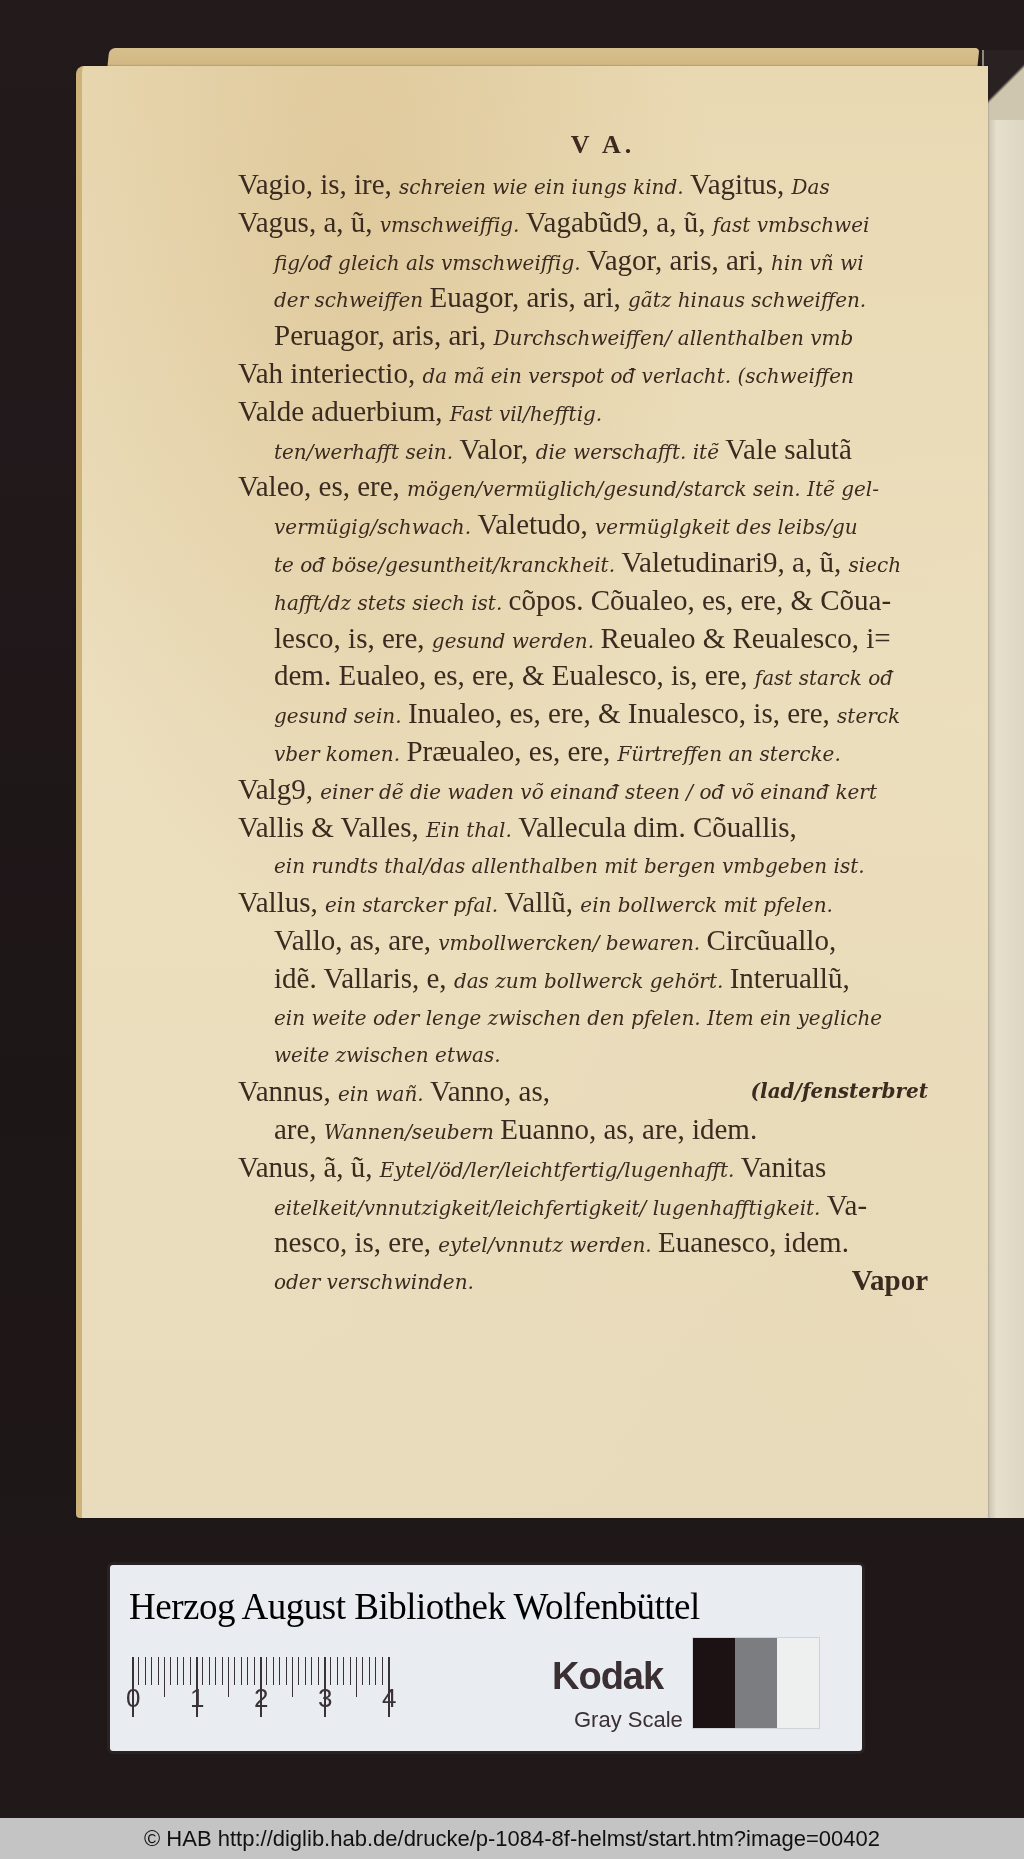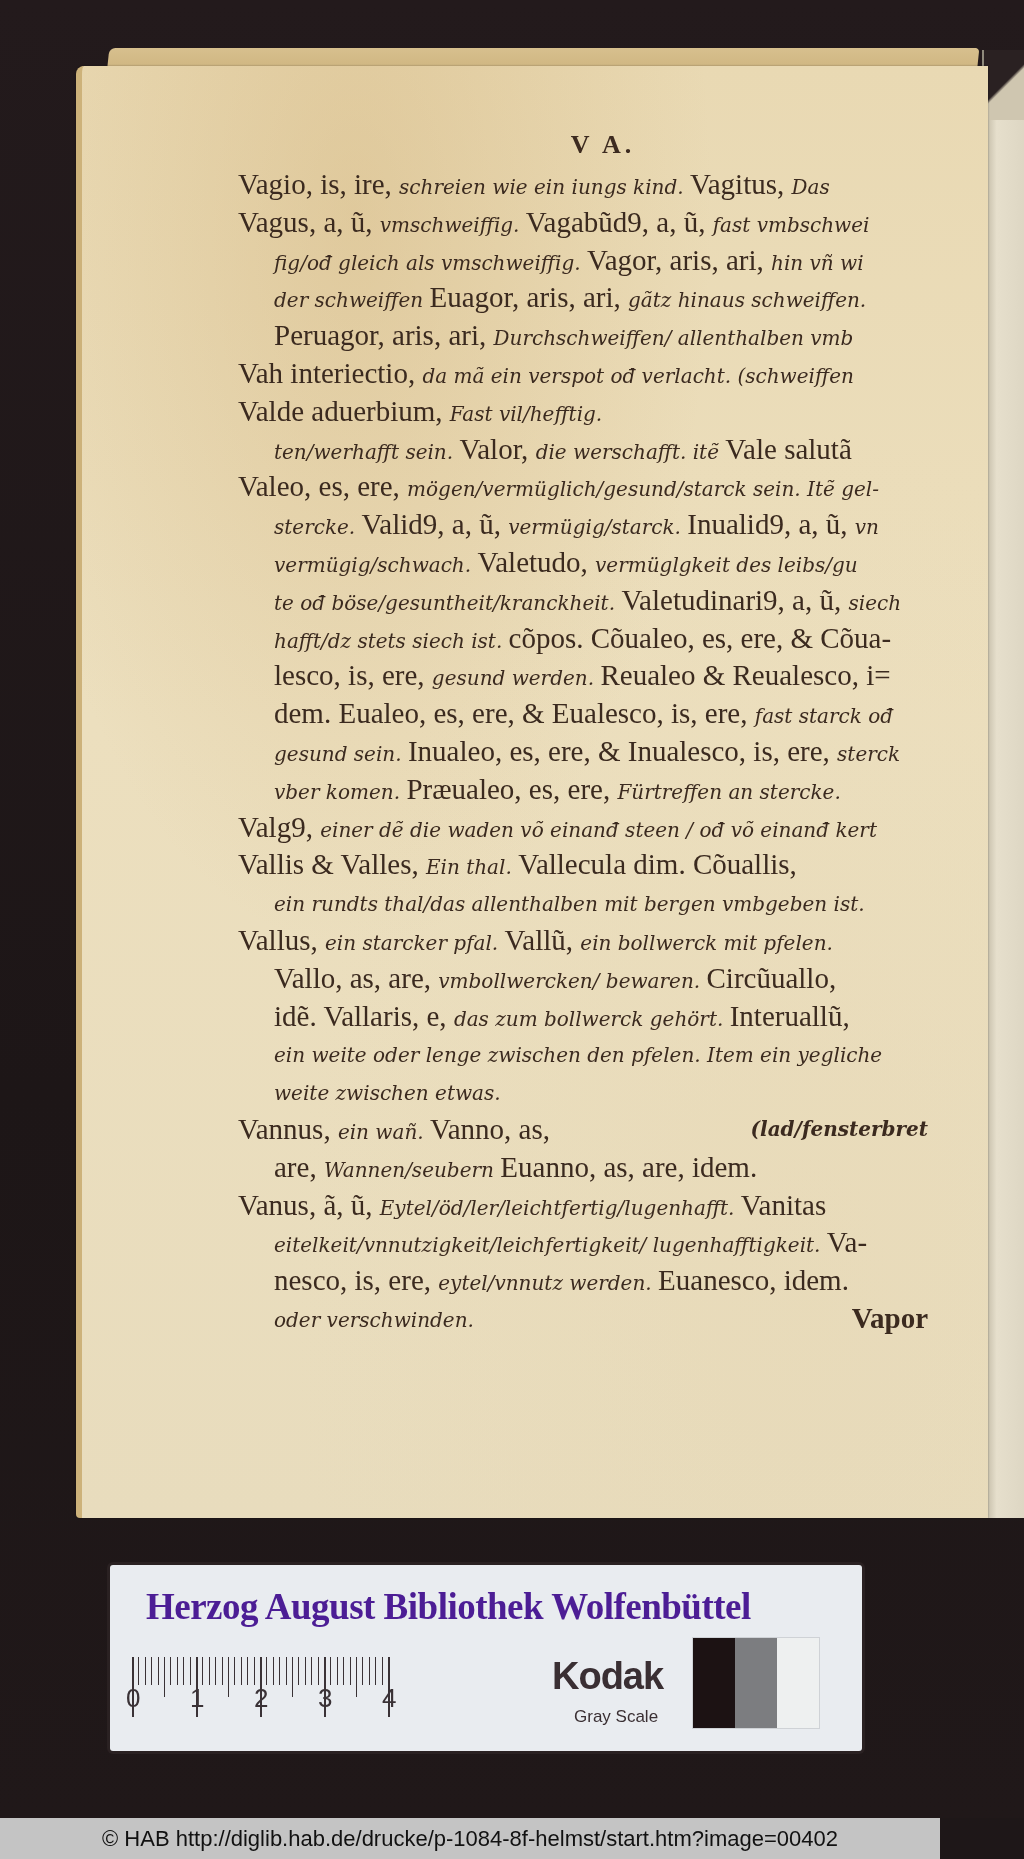--- a/index.html
+++ b/index.html
@@ -56,46 +56,46 @@
   .line.cont { padding-left:36px; }
   .line .lat { font-family:"Liberation Serif", serif; font-size:29px; }
   .line .ger { font-family:"DejaVu Serif", serif; font-style:italic; font-size:20px; }
   .line .right { float:right;font-weight:bold; }
   .card {
     position:absolute; left:110px; top:1565px; width:752px; height:186px;
     background:#e9ecf0; border-radius:3px;
     box-shadow:0 0 0 3px #2a2122;
   }
   .card-title {
-    position:absolute; left:36px; top:20px; width:720px;
-    font-family:"Liberation Serif", serif; font-weight:bold; font-size:37px;
-    color:#4c1d95; letter-spacing:-0.5px; white-space:nowrap;
+    position:absolute; left:19px; top:20px; width:720px;
+    font-family:"Liberation Serif", serif; font-weight:normal; font-size:37px;
+    color:#000000; letter-spacing:-0.5px; white-space:nowrap;
   }
   .ruler { position:absolute; left:22px; top:92px; width:256px; height:62px; }
   .tick { position:absolute; top:0; width:1px; background:#3a3236; }
   .ruler-num {
     position:absolute; top:118px; font-family:"Liberation Sans", sans-serif;
     font-size:26px; color:#3a3236;
   }
   .kodak {
     position:absolute; left:442px; top:90px;
     font-family:"Liberation Sans", sans-serif; font-weight:bold; font-size:38px;
     color:#3a2f33; letter-spacing:-1px;
   }
   .grayscale-label {
     position:absolute; left:464px; top:142px;
-    font-family:"Liberation Sans", sans-serif; font-size:17px; color:#3a2f33;
+    font-family:"Liberation Sans", sans-serif; font-size:22px; color:#3a2f33;
   }
   .swatches {
     position:absolute; left:582px; top:72px; height:90px; display:flex;
     border:1px solid #cfd2d6;
   }
   .swatch { width:42px; height:90px; }
   .footer {
-    position:absolute; left:0; top:1818px; width:940px; height:41px;
+    position:absolute; left:0; top:1818px; width:1024px; height:41px;
     background:#c4c4c4; text-align:center;
     font-family:"Liberation Sans", sans-serif; font-size:22px; line-height:41px;
     color:#111;
   }
 </style>
 </head>
 <body>
 
 <div class="backdrop"></div>
 <div class="page-stack"></div>
@@ -111,21 +111,20 @@
   <div id="lines">
       <div class="line"><span class="lat">Vagio, is, ire, </span><span class="ger">schreien wie ein iungs kind. </span><span class="lat">Vagitus, </span><span class="ger">Das</span></div>
       <div class="line"><span class="lat">Vagus, a, ũ, </span><span class="ger">vmschweiffig. </span><span class="lat">Vagabũd9, a, ũ, </span><span class="ger">fast vmbschwei</span></div>
       <div class="line cont"><span class="ger">fig/ođ gleich als vmschweiffig. </span><span class="lat">Vagor, aris, ari, </span><span class="ger">hin vñ wi</span></div>
       <div class="line cont"><span class="ger">der schweiffen </span><span class="lat">Euagor, aris, ari, </span><span class="ger">gãtz hinaus schweiffen.</span></div>
       <div class="line cont"><span class="lat">Peruagor, aris, ari, </span><span class="ger">Durchschweiffen/ allenthalben vmb</span></div>
       <div class="line"><span class="lat">Vah interiectio, </span><span class="ger">da mã ein verspot ođ verlacht.  (schweiffen</span></div>
       <div class="line"><span class="lat">Valde aduerbium, </span><span class="ger">Fast vil/hefftig.</span></div>
       <div class="line cont"><span class="ger">ten/werhafft sein. </span><span class="lat">Valor, </span><span class="ger">die werschafft. itẽ </span><span class="lat">Vale salutã</span></div>
       <div class="line"><span class="lat">Valeo, es, ere, </span><span class="ger">mögen/vermüglich/gesund/starck sein. Itẽ gel-</span></div>
-      <div class="line cont"><span class="ger">stercke. </span><span class="lat">Valid9, a, ũ, </span><span class="ger">vermügig/starck. </span><span class="lat">Inualid9, a, ũ, </span><span class="ger">vn</span></div>
       <div class="line cont"><span class="ger">vermügig/schwach. </span><span class="lat">Valetudo, </span><span class="ger">vermüglgkeit des leibs/gu</span></div>
       <div class="line cont"><span class="ger">te ođ böse/gesuntheit/kranckheit. </span><span class="lat">Valetudinari9, a, ũ, </span><span class="ger">siech</span></div>
       <div class="line cont"><span class="ger">hafft/dz stets siech ist. </span><span class="lat">cõpos. Cõualeo, es, ere, &amp; Cõua-</span></div>
       <div class="line cont"><span class="lat">lesco, is, ere, </span><span class="ger">gesund werden. </span><span class="lat">Reualeo &amp; Reualesco, i=</span></div>
       <div class="line cont"><span class="lat">dem. Eualeo, es, ere, &amp; Eualesco, is, ere, </span><span class="ger">fast starck ođ</span></div>
       <div class="line cont"><span class="ger">gesund sein. </span><span class="lat">Inualeo, es, ere, &amp; Inualesco, is, ere, </span><span class="ger">sterck</span></div>
       <div class="line cont"><span class="ger">vber komen. </span><span class="lat">Præualeo, es, ere, </span><span class="ger">Fürtreffen an stercke.</span></div>
       <div class="line"><span class="lat">Valg9, </span><span class="ger">einer dẽ die waden võ einanđ steen / ođ võ einanđ kert</span></div>
       <div class="line"><span class="lat">Vallis &amp; Valles, </span><span class="ger">Ein thal. </span><span class="lat">Vallecula dim. Cõuallis,</span></div>
       <div class="line cont"><span class="ger">ein rundts thal/das allenthalben mit bergen vmbgeben ist.</span></div>

